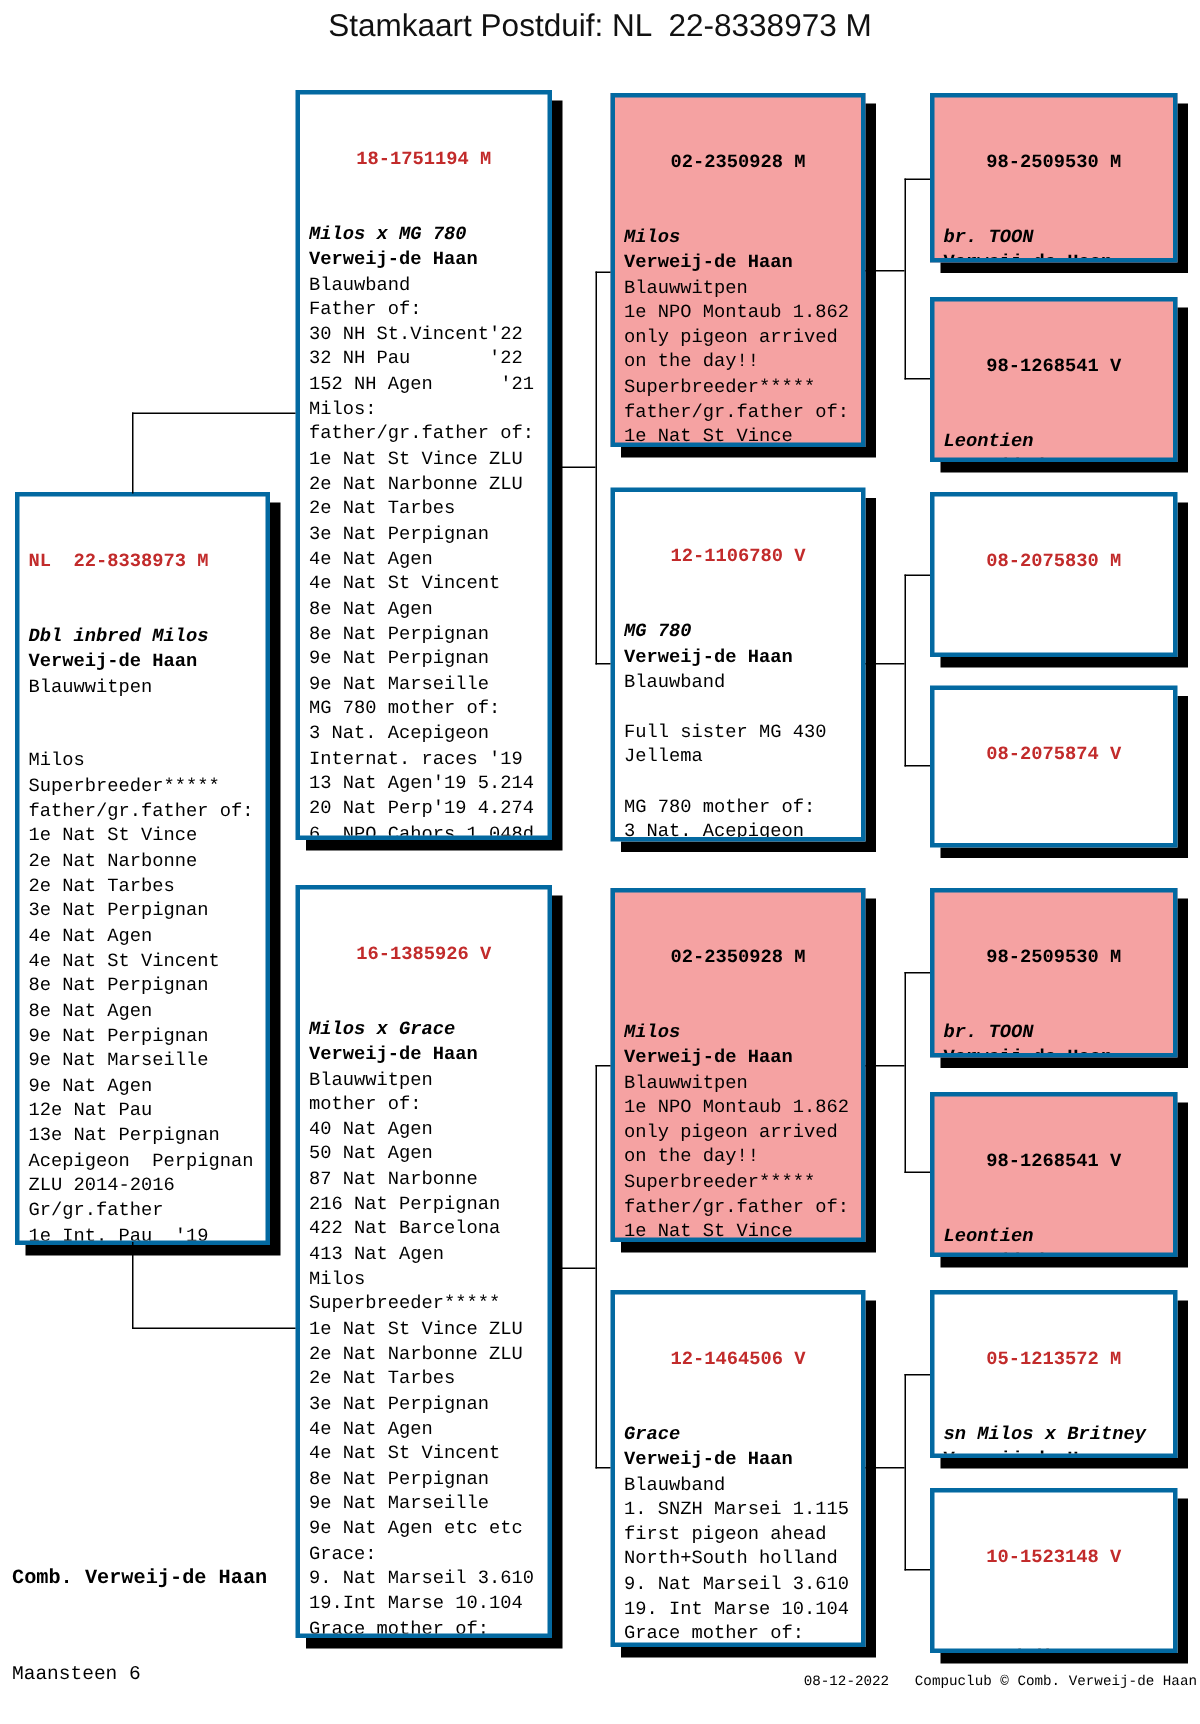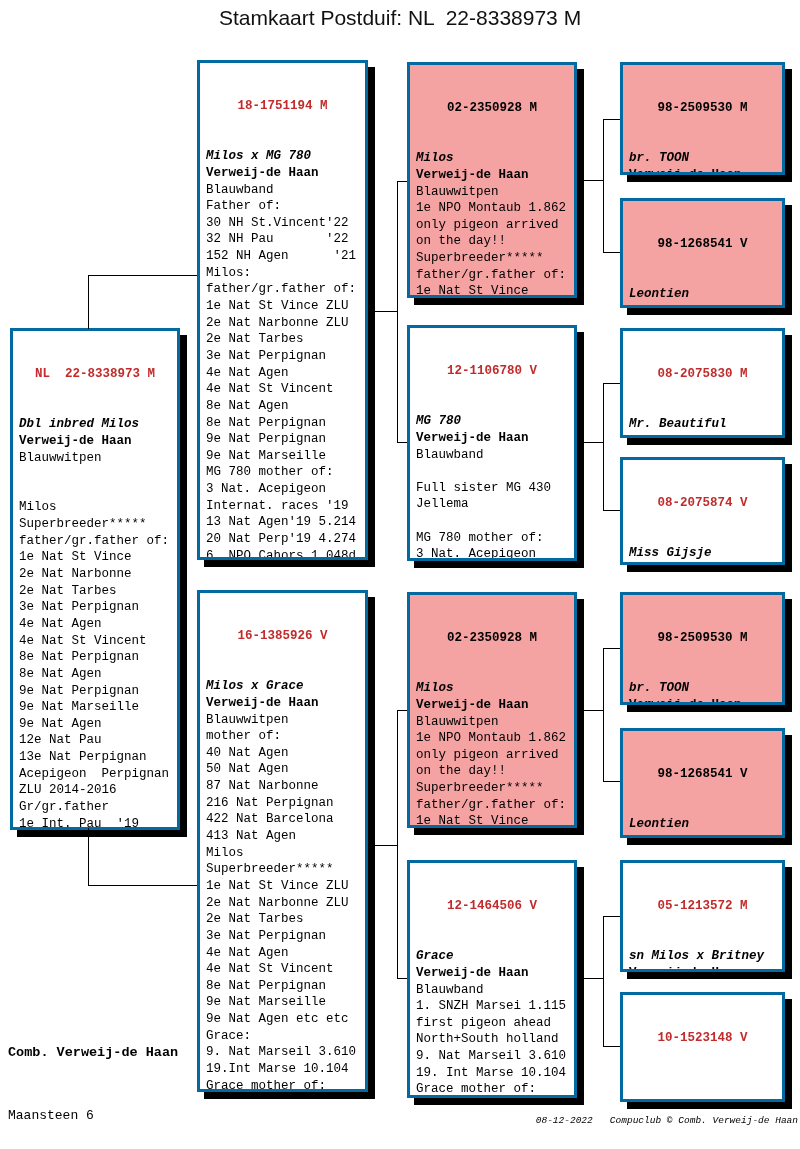--- a/index.html
+++ b/index.html
@@ -31,21 +31,21 @@
     overflow:hidden;
   }
   .pbox.pink{background:var(--pink,#f5a2a2);}
   .ring{
     text-align:center;
     font-weight:bold;
     height:16.65px;
     color:var(--red,#c22b2b);
   }
   .pbox.pink .ring{color:#000000;}
-  #b0 .ring{text-align:center;}
+  #b0 .ring{text-align:left;}
   .line{height:16.65px;}
   .line.b{font-weight:bold;}
   .line.bi{font-weight:bold;font-style:italic;}
   
   #b0 {left:10px;  top:328px; width:170px; height:502px;}
   #b1 {left:197px; top:60px;  width:171px; height:500px;}
   #b2 {left:197px; top:590px; width:171px; height:502px;}
   #b3 {left:407px; top:62px;  width:170px; height:236px;}
   #b4 {left:407px; top:325px; width:170px; height:236px;}
   #b5 {left:407px; top:592px; width:170px; height:236px;}
@@ -61,21 +61,21 @@
   
   .vline{position:absolute;width:1px;background:#000;}
   .hline{position:absolute;height:1px;background:#000;}
   
   #owner{position:absolute;left:8px;top:1008px;white-space:pre;}
   #owner .owner-name{font-weight:bold;font-size:13.5px;line-height:17px;margin-bottom:10px;}
   #owner .oline{font-size:13px;line-height:17px;}
   
   #footer{
     position:absolute;right:2px;top:1115px;
-    font-style:italic;font-size:9.5px;line-height:12px;
+    font-size:9.5px;line-height:12px;
     white-space:pre;color:#000;
   }
 </style>
 </head>
 <body>
 
 <div id="title">Stamkaart Postduif: NL  22-8338973 M</div>
 
 <div class="pbox white" id="b0">
   <div class="ring">NL  22-8338973 M</div>
@@ -108,25 +108,23 @@
 <div class="pbox pink" id="b7">
   <div class="ring">98-2509530 M</div>
   <div class="lines"><div class="line bi">br. TOON</div><div class="line b">Verweij-de Haan</div></div>
 </div>
 <div class="pbox pink" id="b8">
   <div class="ring">98-1268541 V</div>
   <div class="lines"><div class="line bi">Leontien</div><div class="line b">Verweij-de Haan</div></div>
 </div>
 <div class="pbox white" id="b9">
   <div class="ring">08-2075830 M</div>
-  <div class="lines"><div class="line bi">Mr. Beautiful</div><div class="line b">Arjan Beens</div></div>
 </div>
 <div class="pbox white" id="b10">
   <div class="ring">08-2075874 V</div>
-  <div class="lines"><div class="line bi">Miss Gijsje</div><div class="line b">Arjan Beens</div></div>
 </div>
 <div class="pbox pink" id="b11">
   <div class="ring">98-2509530 M</div>
   <div class="lines"><div class="line bi">br. TOON</div><div class="line b">Verweij-de Haan</div></div>
 </div>
 <div class="pbox pink" id="b12">
   <div class="ring">98-1268541 V</div>
   <div class="lines"><div class="line bi">Leontien</div><div class="line b">Verweij-de Haan</div></div>
 </div>
 <div class="pbox white" id="b13">

